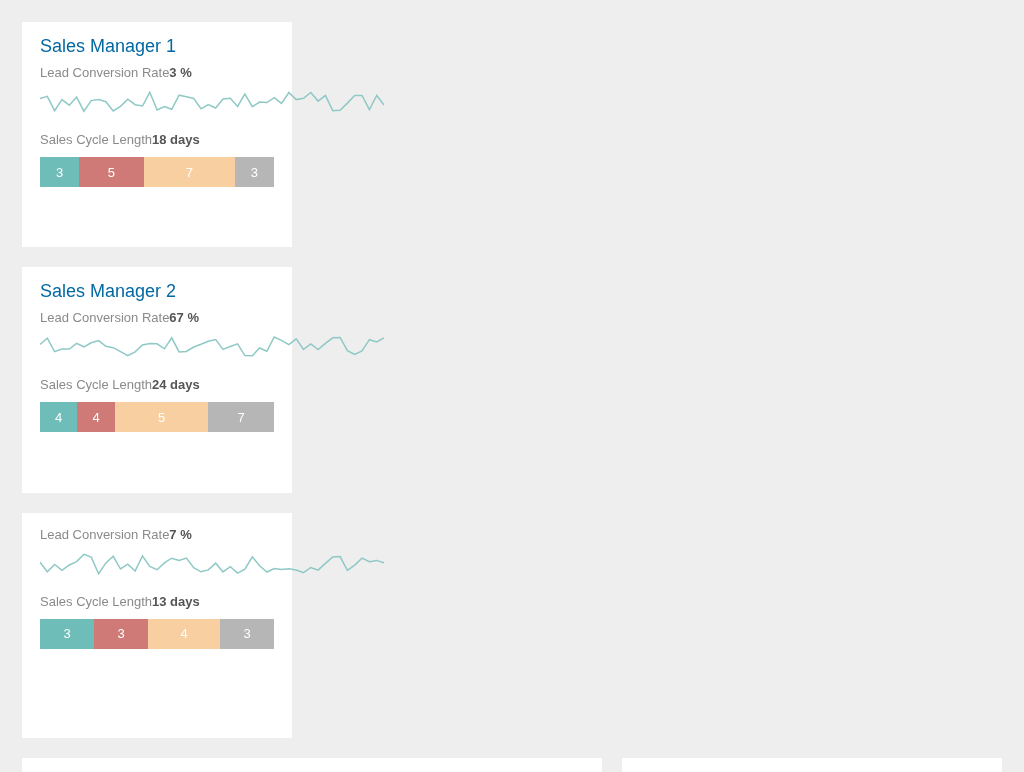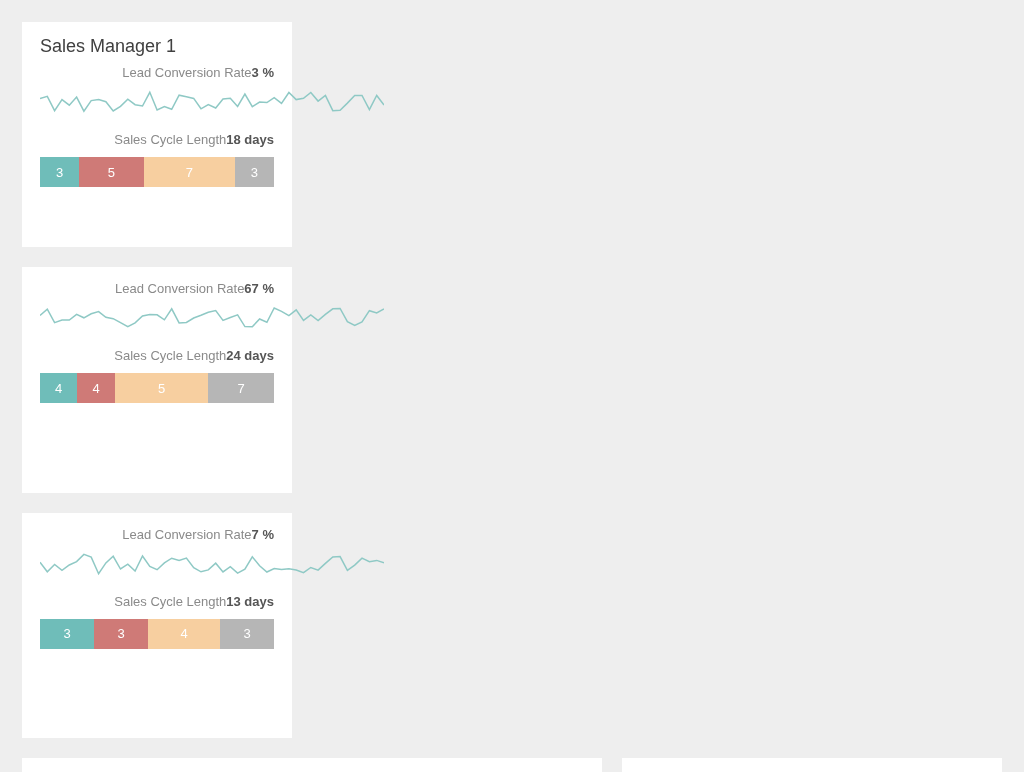--- a/index.html
+++ b/index.html
@@ -22,30 +22,30 @@
     padding: 18px 20px;
   }
   .span2c { grid-column: 1 / span 2; }
   .span2r { grid-row: 1 / span 2; display: flex; flex-direction: column; gap: 20px; }
 
   
   .cycle-card { text-align: center; }
 
   
   .funnel-title, .stages-title, .mgr-title {
-    color: #404040;
+    color: #0369a1;
     font-size: 18px;
     font-weight: 500;
     margin-bottom: 16px;
   } .b0 { background:#6fbdb9; } .b1 { background:#cf7a77; } .b2 { background:#f7cfa0; } .b3 { background:#b6b6b6; }
 
   
   .mgr-card { flex: 1; background:#fff; padding: 14px 18px 16px 18px; }
   .mgr-title { margin-bottom: 8px; }
-  .mgr-row { display: flex; justify-content: flex-end; font-size: 13px; color:#8a8a8a; }
+  .mgr-row { display: flex; justify-content: flex-start; font-size: 13px; color:#8a8a8a; }
   .mgr-row .v { color:#555; font-weight:600; }
   .spark { margin: 6px 0 10px 0; }
   .spark path { fill:none; stroke:#8fc9c5; stroke-width:1.5; }
   .stackbar { display:flex; height:30px; width:100%; }
   .stackbar > div {
     color:#fff; font-size:13px; display:flex; align-items:center; justify-content:center;
   }
 </style>
 </head>
 <body>
@@ -73,20 +73,21 @@
            <span class="v">18 days</span>
          </div>
          <div class="stackbar" style="margin-top:10px">
           <div class="b0" style="width:16.666666666666664%">3</div>
           <div class="b1" style="width:27.77777777777778%">5</div>
           <div class="b2" style="width:38.88888888888889%">7</div>
           <div class="b3" style="width:16.666666666666664%">3</div>
         </div>
        </div>
       <div class="mgr-card">
+         <div class="mgr-title">Sales Manager 2</div>
          <div class="mgr-row">
            <span>Lead Conversion Rate</span>
            <span class="v">67 %</span>
          </div>
          <svg class="spark" width="344" height="32">
           <path d="M0.0,13.4 L7.3,7.1 L14.6,20.6 L22.0,18.0 L29.3,18.1 L36.6,12.3 L43.9,15.8 L51.2,11.8 L58.6,9.6 L65.9,15.3 L73.2,16.7 L80.5,20.7 L87.8,24.7 L95.1,20.9 L102.5,14.0 L109.8,12.4 L117.1,12.8 L124.4,17.8 L131.7,6.8 L139.1,20.9 L146.4,20.4 L153.7,16.0 L161.0,13.3 L168.3,10.2 L175.7,8.6 L183.0,18.4 L190.3,15.5 L197.6,12.8 L204.9,24.6 L212.3,24.7 L219.6,17.0 L226.9,20.3 L234.2,6.0 L241.5,9.4 L248.9,13.6 L256.2,7.9 L263.5,18.4 L270.8,13.0 L278.1,18.6 L285.4,12.4 L292.8,6.8 L300.1,6.4 L307.4,19.7 L314.7,23.4 L322.0,19.8 L329.4,8.7 L336.7,11.0 L344.0,7.0"></path>
         </svg>
          <div class="mgr-row">
            <span>Sales Cycle Length</span>
            <span class="v">24 days</span>

